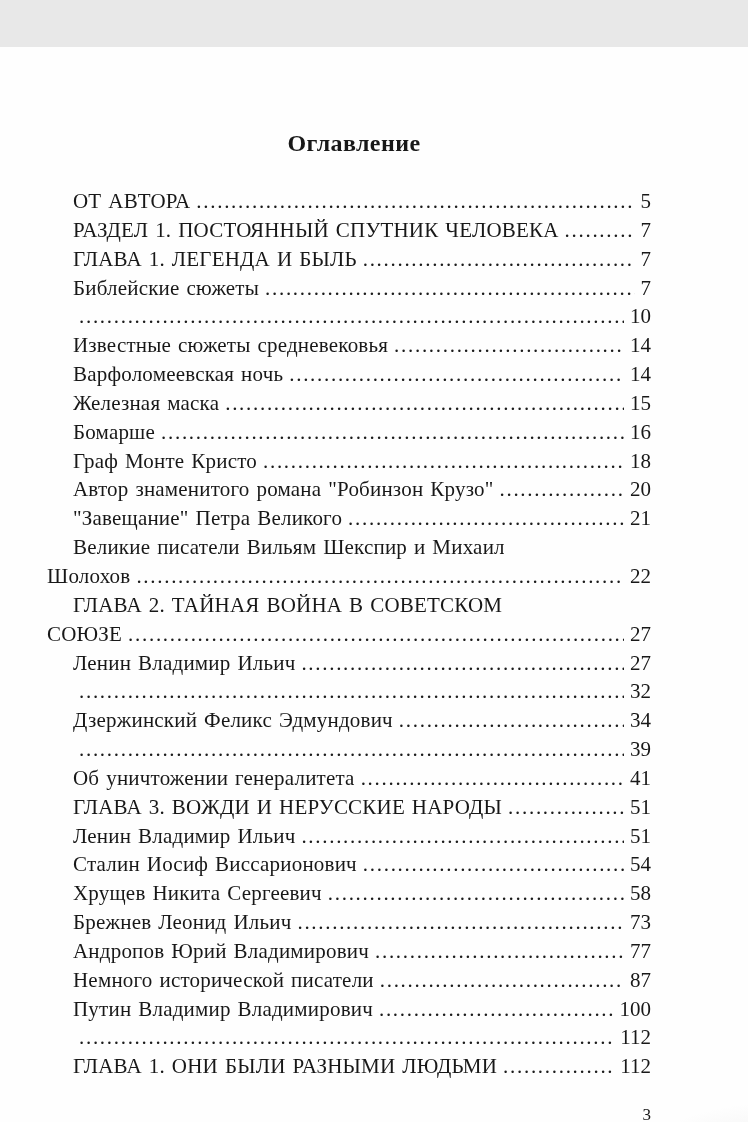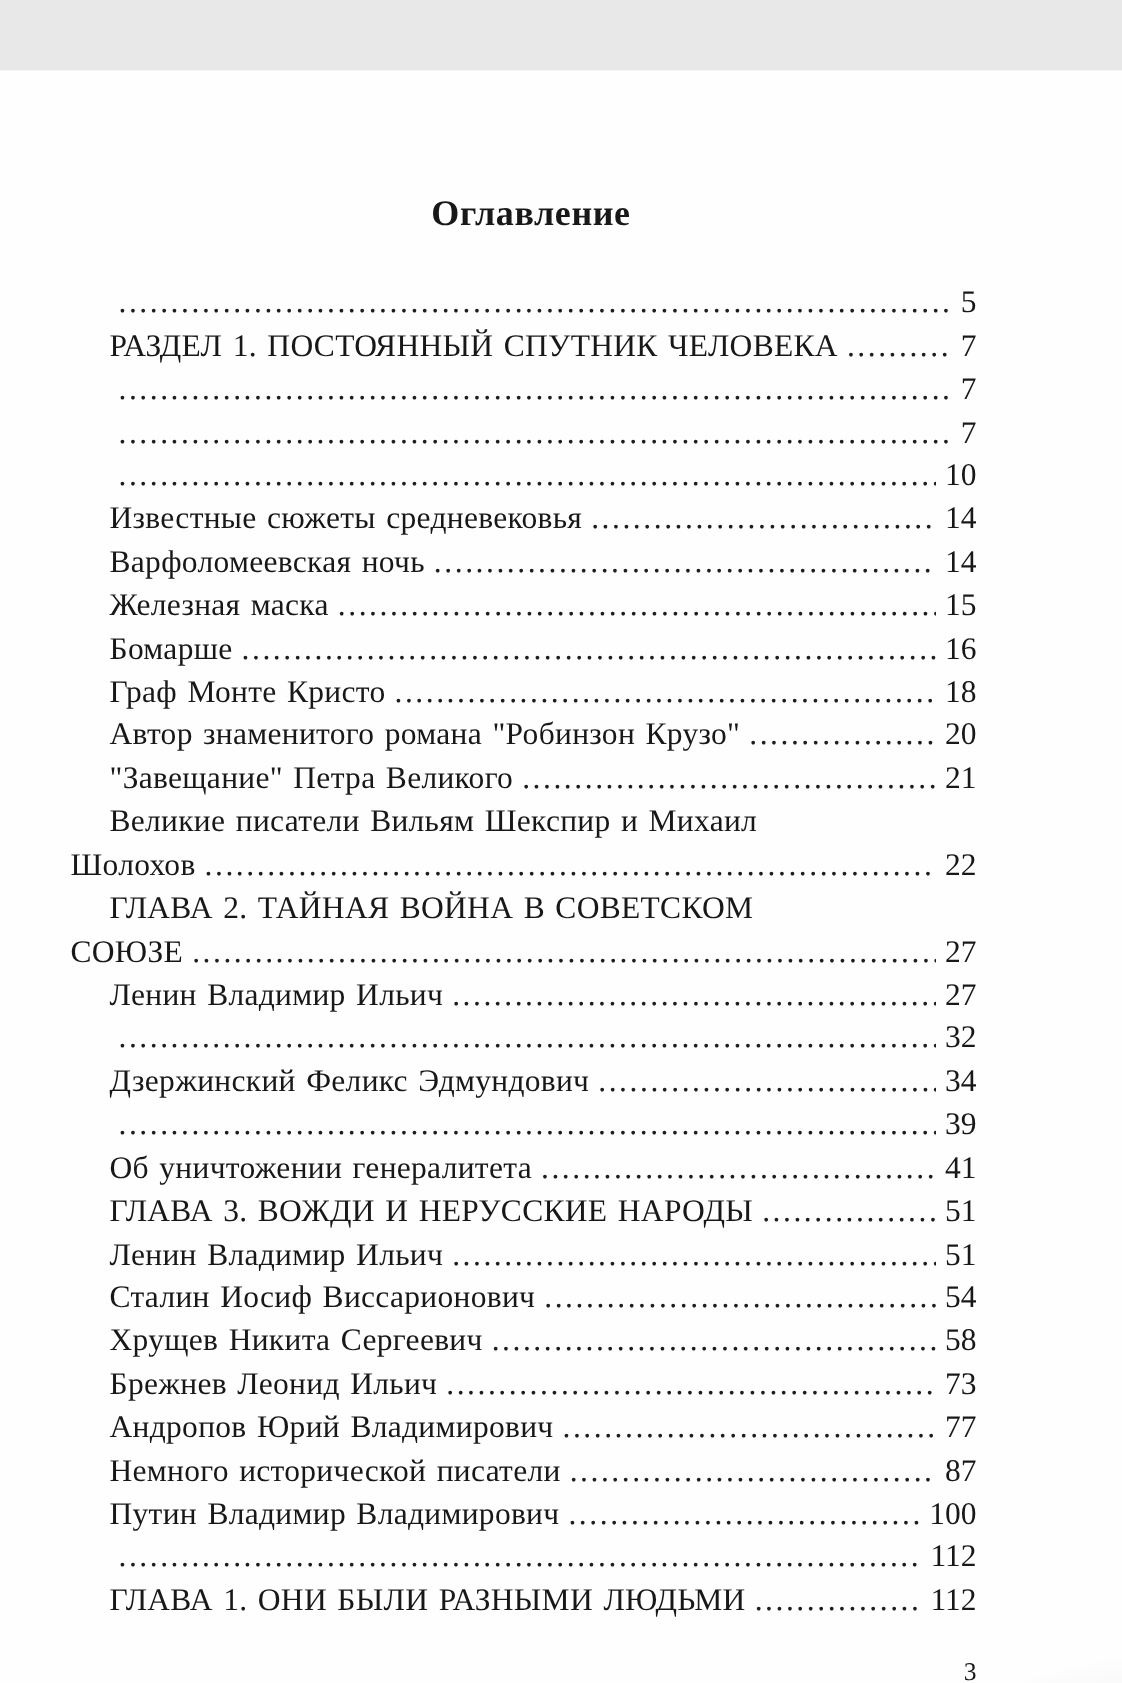--- a/index.html
+++ b/index.html
@@ -77,33 +77,36 @@
   }
 </style>
 </head>
 <body>
 
 <div class="page">
   <div class="doc-title">Оглавление</div>
 
   <div class="toc">
       <div class="toc-line first">
+        <span class="entry-text">ОТ АВТОРА</span>
         <span class="dots">......................................................................................................................................................</span>
         <span class="pagenum">5</span>
       </div>
       <div class="toc-line first">
         <span class="entry-text">РАЗДЕЛ 1. ПОСТОЯННЫЙ СПУТНИК ЧЕЛОВЕКА</span>
         <span class="dots">......................................................................................................................................................</span>
         <span class="pagenum">7</span>
       </div>
       <div class="toc-line first">
+        <span class="entry-text">ГЛАВА 1. ЛЕГЕНДА И БЫЛЬ</span>
         <span class="dots">......................................................................................................................................................</span>
         <span class="pagenum">7</span>
       </div>
       <div class="toc-line first">
+        <span class="entry-text">Библейские сюжеты</span>
         <span class="dots">......................................................................................................................................................</span>
         <span class="pagenum">7</span>
       </div>
       <div class="toc-line first">
         <span class="dots">......................................................................................................................................................</span>
         <span class="pagenum">10</span>
       </div>
       <div class="toc-line first">
         <span class="entry-text">Известные сюжеты средневековья</span>
         <span class="dots">......................................................................................................................................................</span>

